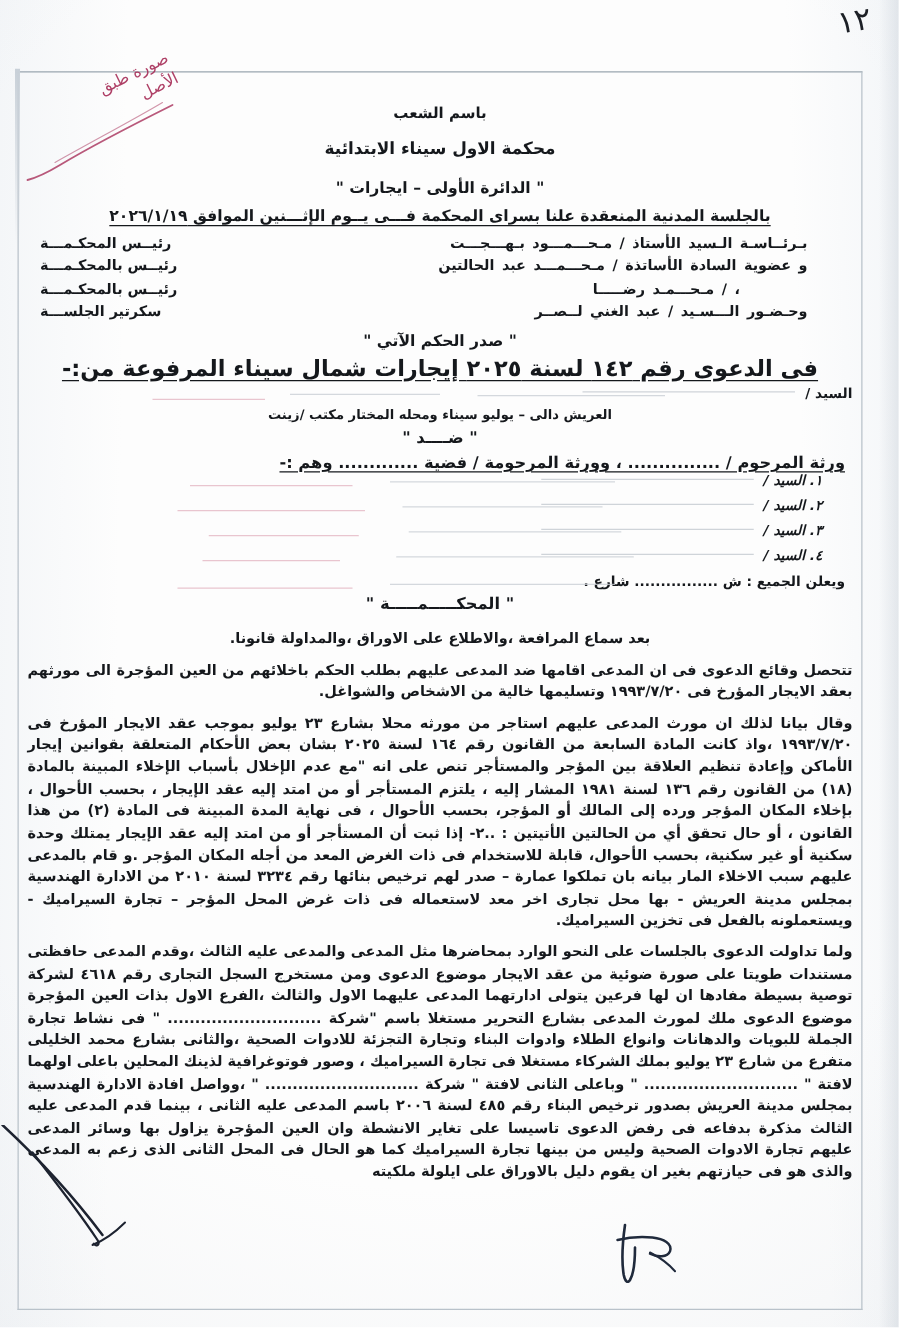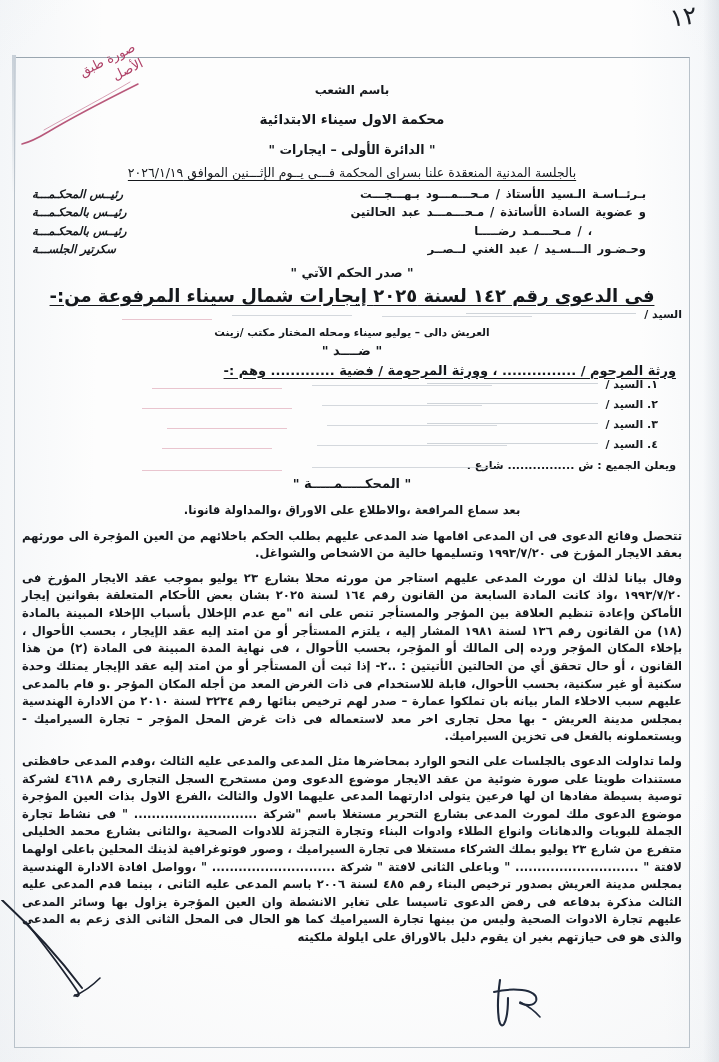--- a/index.html
+++ b/index.html
@@ -108,21 +108,21 @@
     font-weight: 700;
     letter-spacing: 0.2px;
     margin: 15px 0 4px 0;
   }
   #hdr-people   { font-size: 12px; margin-bottom: 3px; }
   #hdr-court    { font-size: 13.5px; margin-bottom: 3px; }
   #hdr-circuit  { font-size: 12.5px; margin-bottom: 8px; }
 
   #session-line {
     font-size: 12.5px;
-    font-weight: 400;
+    font-weight: 700;
     text-align: center;
     text-decoration: underline;
     text-underline-offset: 3px;
     margin-bottom: 7px;
     letter-spacing: 0.1px;
   }
 
   
   #bench { margin: 0 0 9px 0; }
   .bench-row {
@@ -138,21 +138,20 @@
     letter-spacing: 1.9px;
     word-spacing: 2px;
     flex: 0 1 auto;
     padding-right: 36px;
   }
   .bench-role {
     letter-spacing: 1.9px;
     flex: 0 0 auto;
     text-align: left;
     min-width: 112px;
-    font-style: italic;
   }
   .bench-row:nth-child(3) .bench-name { padding-right: 90px; }
   .bench-row:nth-child(4) .bench-name { padding-right: 36px; }
 
   #verdict-issued {
     text-align: center;
     font-size: 12.5px;
     font-weight: 700;
     margin: 6px 0 4px 0;
   }
@@ -202,20 +201,21 @@
     padding-right: 6px;
     margin-bottom: 1px;
   }
   .def-item {
     font-size: 11px;
     font-weight: 700;
     padding-right: 24px;
     margin-bottom: 7px;
     position: relative;
     min-height: 12px;
+    font-style: italic;
   }
   #all-declared {
     font-size: 11px;
     font-weight: 700;
     padding-right: 6px;
     margin-top: 8px;
     position: relative;
     min-height: 12px;
   }
   #court-word {

